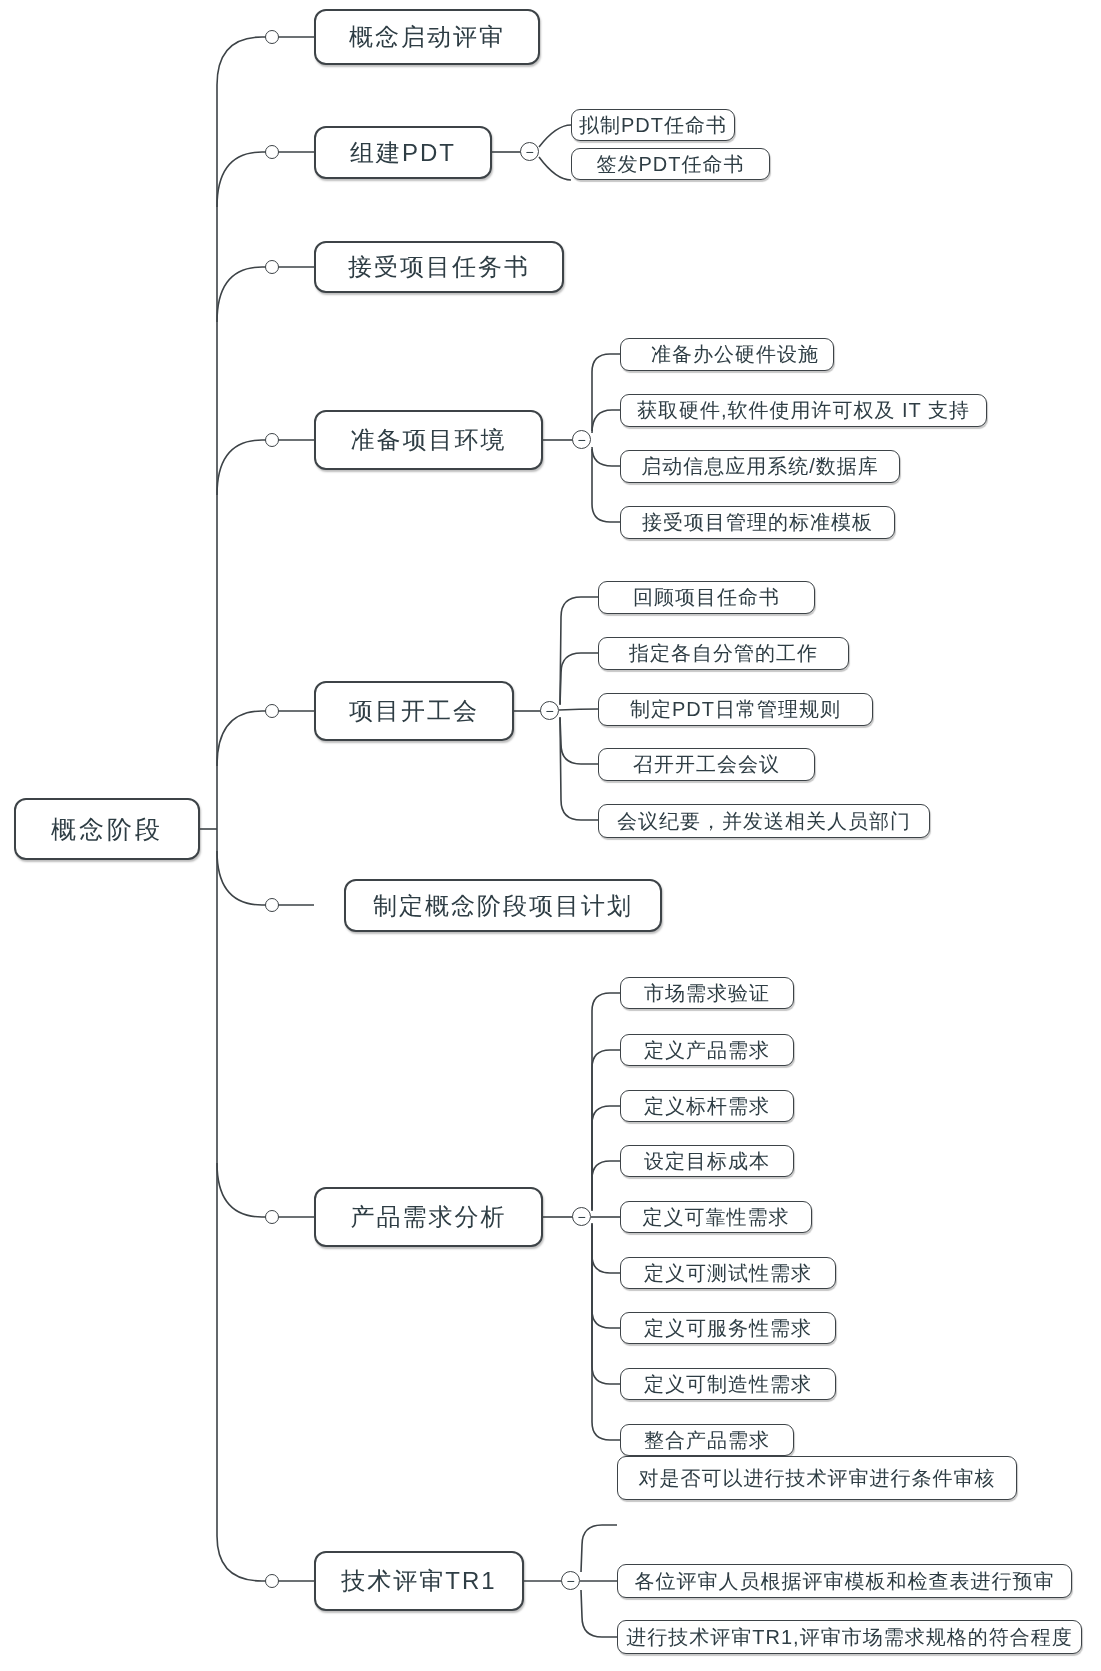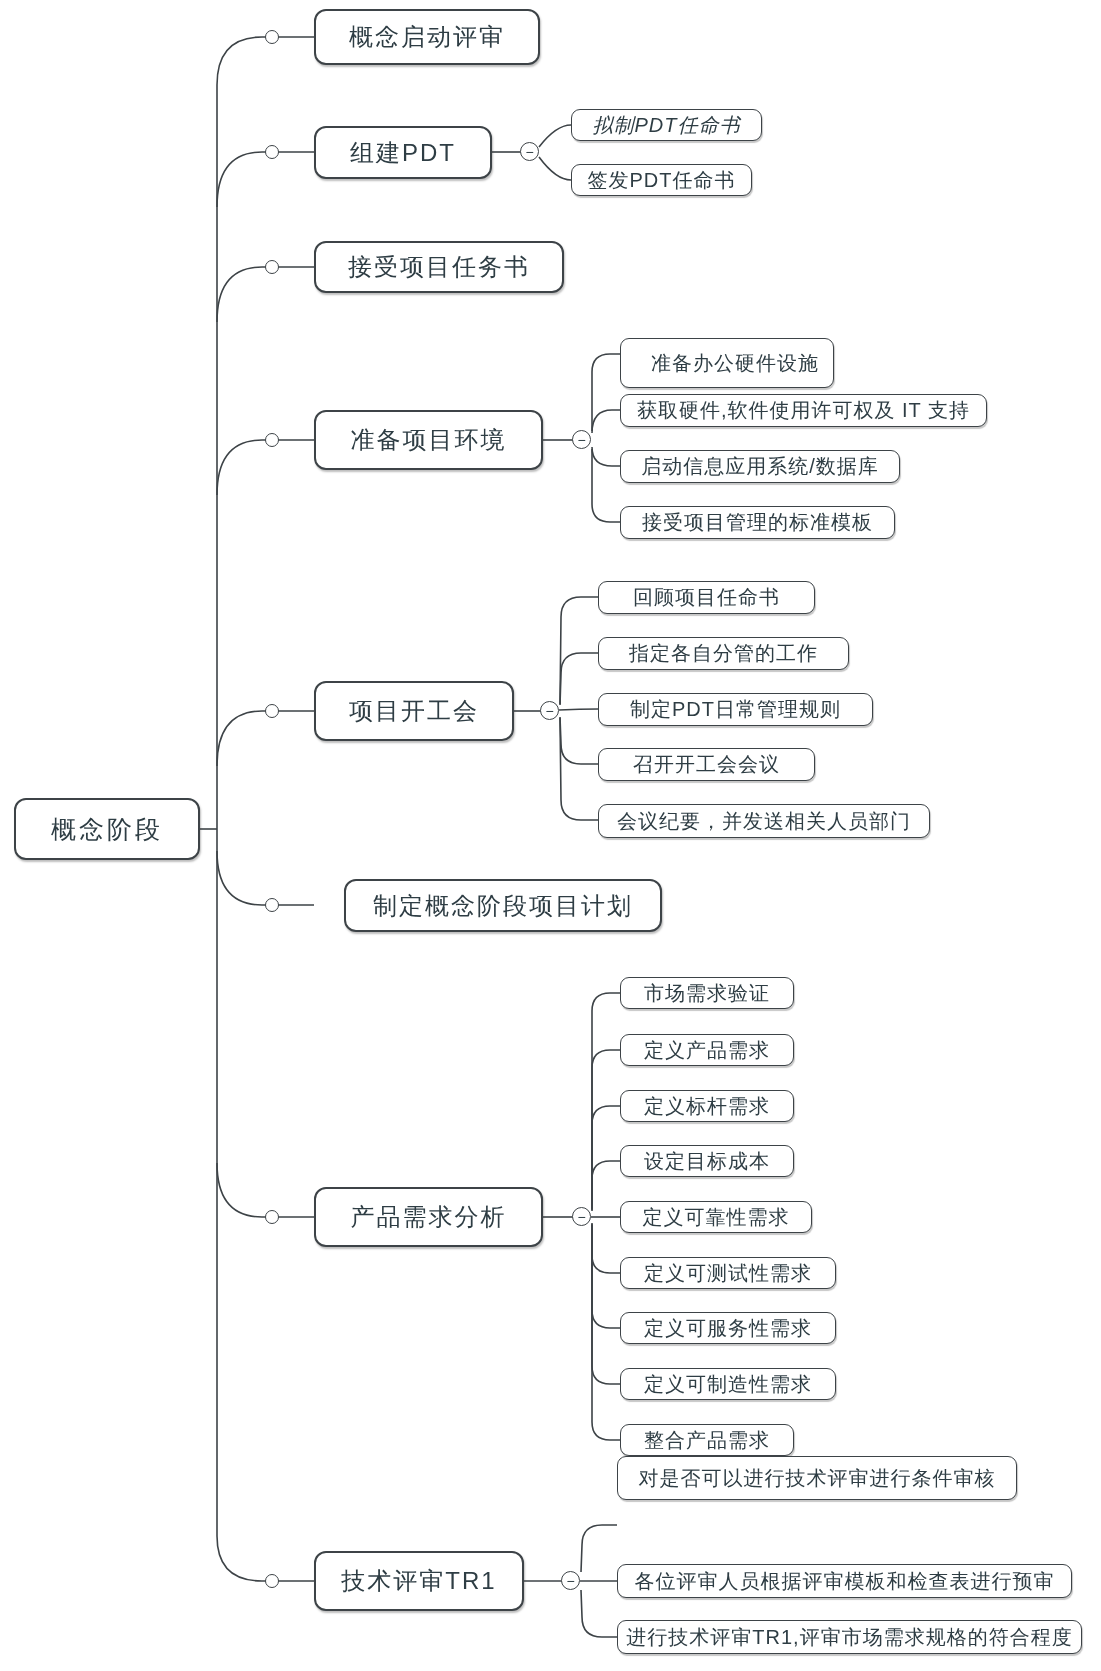--- a/index.html
+++ b/index.html
@@ -75,24 +75,24 @@
 
   <div class="node root" style="left:14px;top:798px;width:186px;height:62px;">概念阶段</div>
   <div class="node l1" style="left:314px;top:126px;width:178px;height:53px;">组建PDT</div>
   <div class="node l1" style="left:314px;top:241px;width:250px;height:52px;">接受项目任务书</div>
   <div class="node l1" style="left:314px;top:410px;width:229px;height:60px;">准备项目环境</div>
   <div class="node l1" style="left:314px;top:681px;width:200px;height:60px;">项目开工会</div>
   <div class="node l1" style="left:314px;top:879px;width:318px;height:53px;margin-left:30px;">制定概念阶段项目计划</div>
   <div class="node l1" style="left:314px;top:1187px;width:229px;height:60px;">产品需求分析</div>
   <div class="node l1" style="left:314px;top:1551px;width:210px;height:60px;">技术评审TR1</div>
 
-  <div class="node child" style="left:571px;top:109px;width:191px;height:32px;font-style:italic;">拟制PDT任命书</div>
-  <div class="node child" style="left:571px;top:164px;width:181px;height:32px;">签发PDT任命书</div>
+  <div class="node child" style="left:571px;top:109px;width:164px;height:32px;">拟制PDT任命书</div>
+  <div class="node child" style="left:571px;top:148px;width:199px;height:32px;">签发PDT任命书</div>
 
-  <div class="node child" style="left:620px;top:338px;width:214px;height:50px;padding-left:16px;">准备办公硬件设施</div>
+  <div class="node child" style="left:620px;top:338px;width:214px;height:33px;padding-left:16px;">准备办公硬件设施</div>
   <div class="node child" style="left:620px;top:394px;width:367px;height:33px;">获取硬件,软件使用许可权及 IT 支持</div>
   <div class="node child" style="left:620px;top:450px;width:280px;height:33px;">启动信息应用系统/数据库</div>
   <div class="node child" style="left:620px;top:506px;width:275px;height:33px;">接受项目管理的标准模板</div>
 
   <div class="node child" style="left:598px;top:581px;width:217px;height:33px;">回顾项目任命书</div>
   <div class="node child" style="left:598px;top:637px;width:251px;height:33px;">指定各自分管的工作</div>
   <div class="node child" style="left:598px;top:693px;width:275px;height:33px;">制定PDT日常管理规则</div>
   <div class="node child" style="left:598px;top:748px;width:217px;height:33px;">召开开工会会议</div>
   <div class="node child" style="left:598px;top:804px;width:332px;height:34px;">会议纪要，并发送相关人员部门</div>
 

